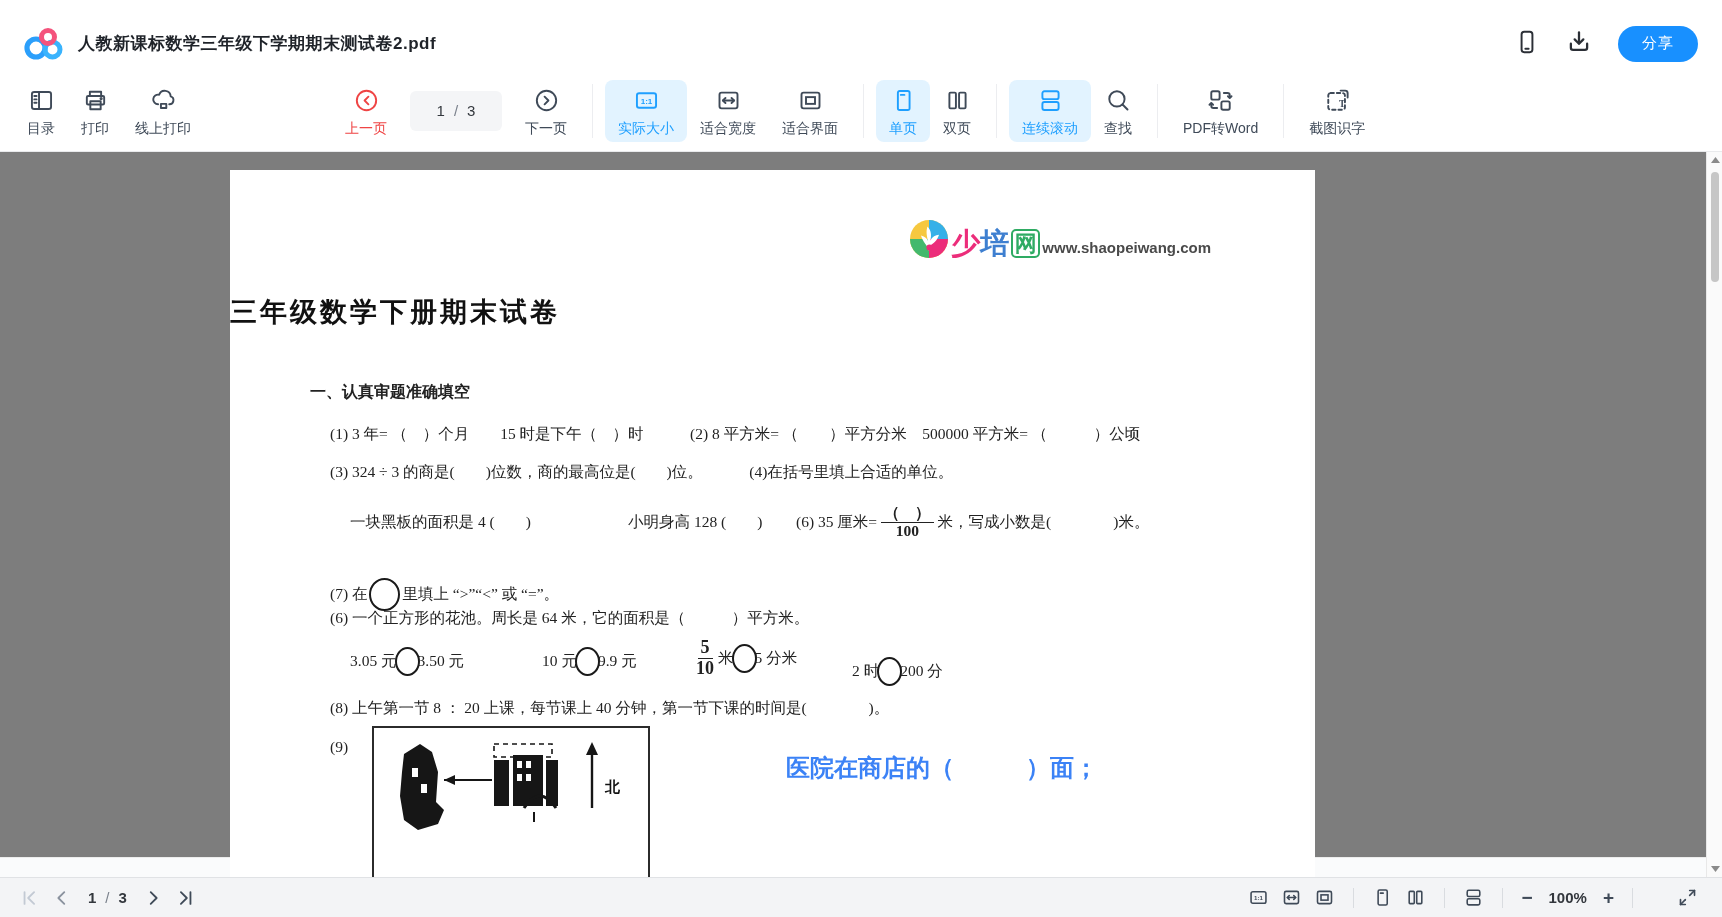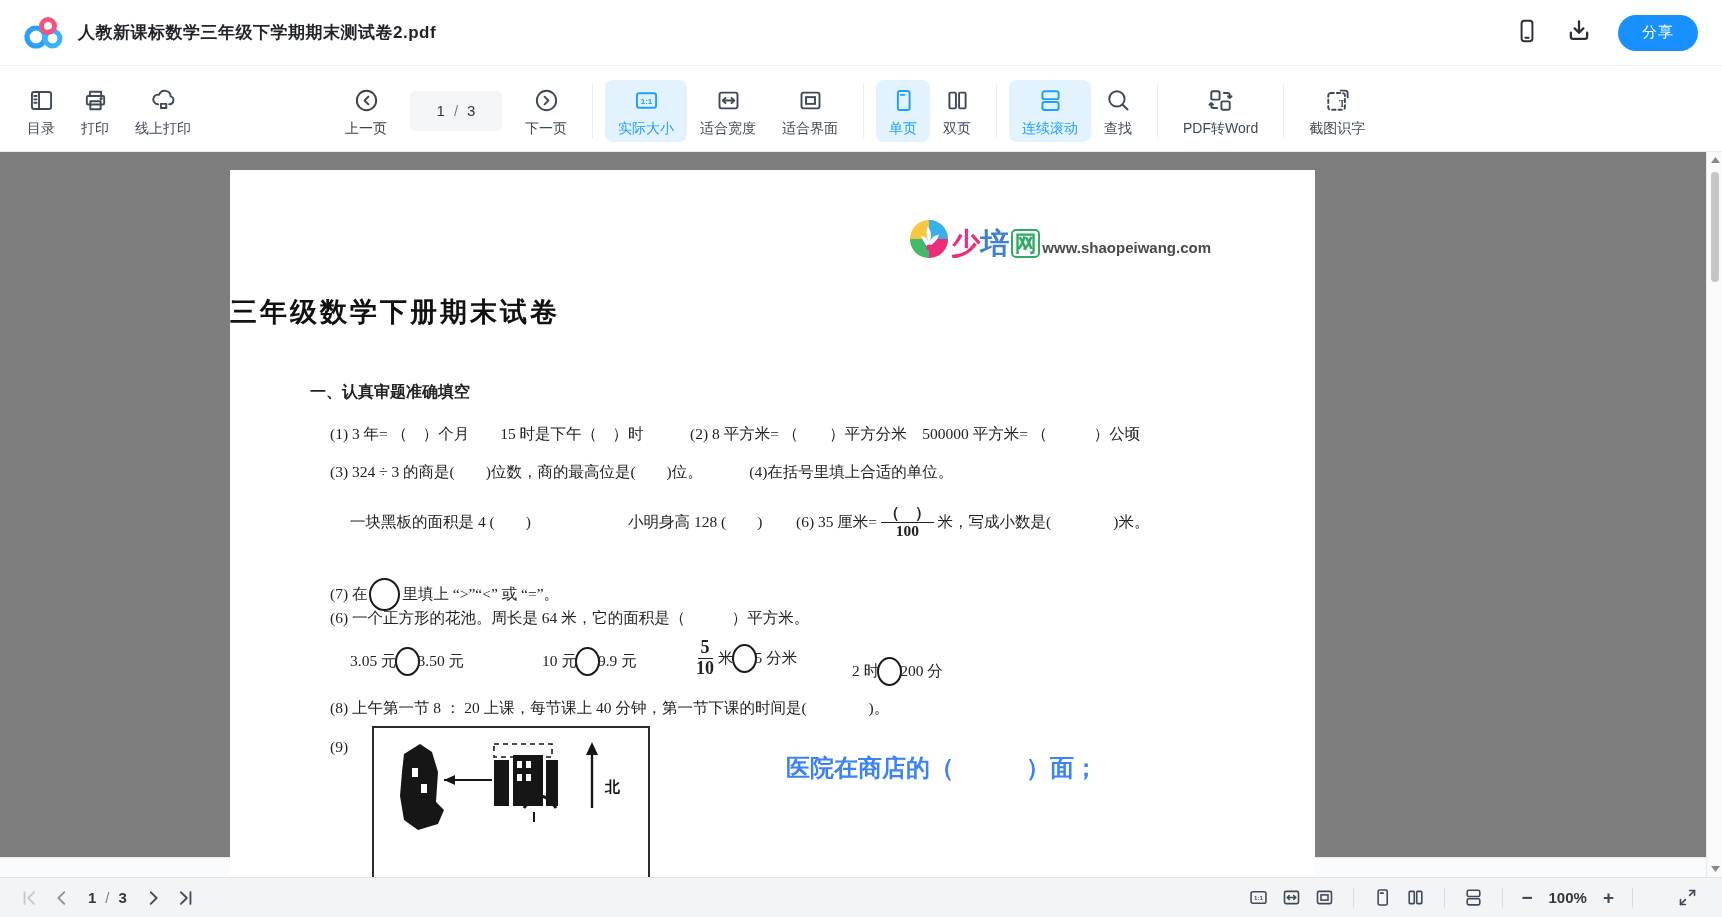--- a/index.html
+++ b/index.html
@@ -1,38 +1,38 @@
 <!DOCTYPE html>
 <html><head>
 <meta charset="utf-8">
 <style>
   * { margin:0; padding:0; box-sizing:border-box; }
   html,body { width:1722px; height:917px; overflow:hidden; background:#fff;
     font-family:"Liberation Sans", sans-serif; }
   .app { position:relative; width:1722px; height:917px; }
 
   
-  .titlebar { position:absolute; left:0; top:0; width:100%; height:66px; background:#fff;
+  .titlebar { position:absolute; left:0; top:11px; width:100%; height:66px; background:#fff;
     display:flex; align-items:center; padding:0 24px; border-bottom:1px solid #f0f1f3; z-index:10;}
   .app-logo { width:40px; height:34px; margin-right:14px; flex:0 0 auto; }
   .file-title { font-size:17px; font-weight:bold; color:#1f2329; letter-spacing:.5px;}
   .titlebar-right { margin-left:auto; display:flex; align-items:center; gap:26px; }
   .icon-btn { background:none; border:none; cursor:pointer; color:#2b2f36; display:flex; align-items:center; }
   .share-btn { width:80px; height:36px; border:none; border-radius:18px; background:#1890ff;
     color:#fff; font-size:15px; cursor:pointer; letter-spacing:1px;}
 
   
   .toolbar { position:absolute; left:0; top:70px; width:100%; height:82px; background:#fff;
     display:flex; align-items:center; padding:0 14px; border-bottom:1px solid #e9eaec; z-index:10;}
   .tb-item { display:flex; flex-direction:column; align-items:center; justify-content:center;
     gap:7px; padding:7px 13px; border-radius:8px; border:none; background:transparent;
     color:#3f4a58; font-size:14px; cursor:pointer; white-space:nowrap; line-height:1;}
   .tb-item svg { display:block; }
   .tb-item.active { background:#e2f3ff; color:#1e9fff; }
-  .tb-item.disabled { color:#404040; cursor:default; }
+  .tb-item.disabled { color:#ef4444; cursor:default; }
   .tb-spacer { width:128px; }
   .tb-divider { width:1px; height:54px; background:#ecedf0; margin:0 12px; }
   .page-box { width:92px; height:40px; background:#f4f5f7; border-radius:6px; margin:0 10px;
     display:flex; align-items:center; justify-content:center; gap:9px; font-size:15px; color:#33373d;}
   .page-box .sep { color:#7a818c; }
 
   
   .doc-area { position:absolute; left:0; top:152px; width:1722px; height:725px;
     background:#7d7d7d; overflow:hidden; }
   .hscroll-track { position:absolute; left:0; bottom:0; width:100%; height:20px;

